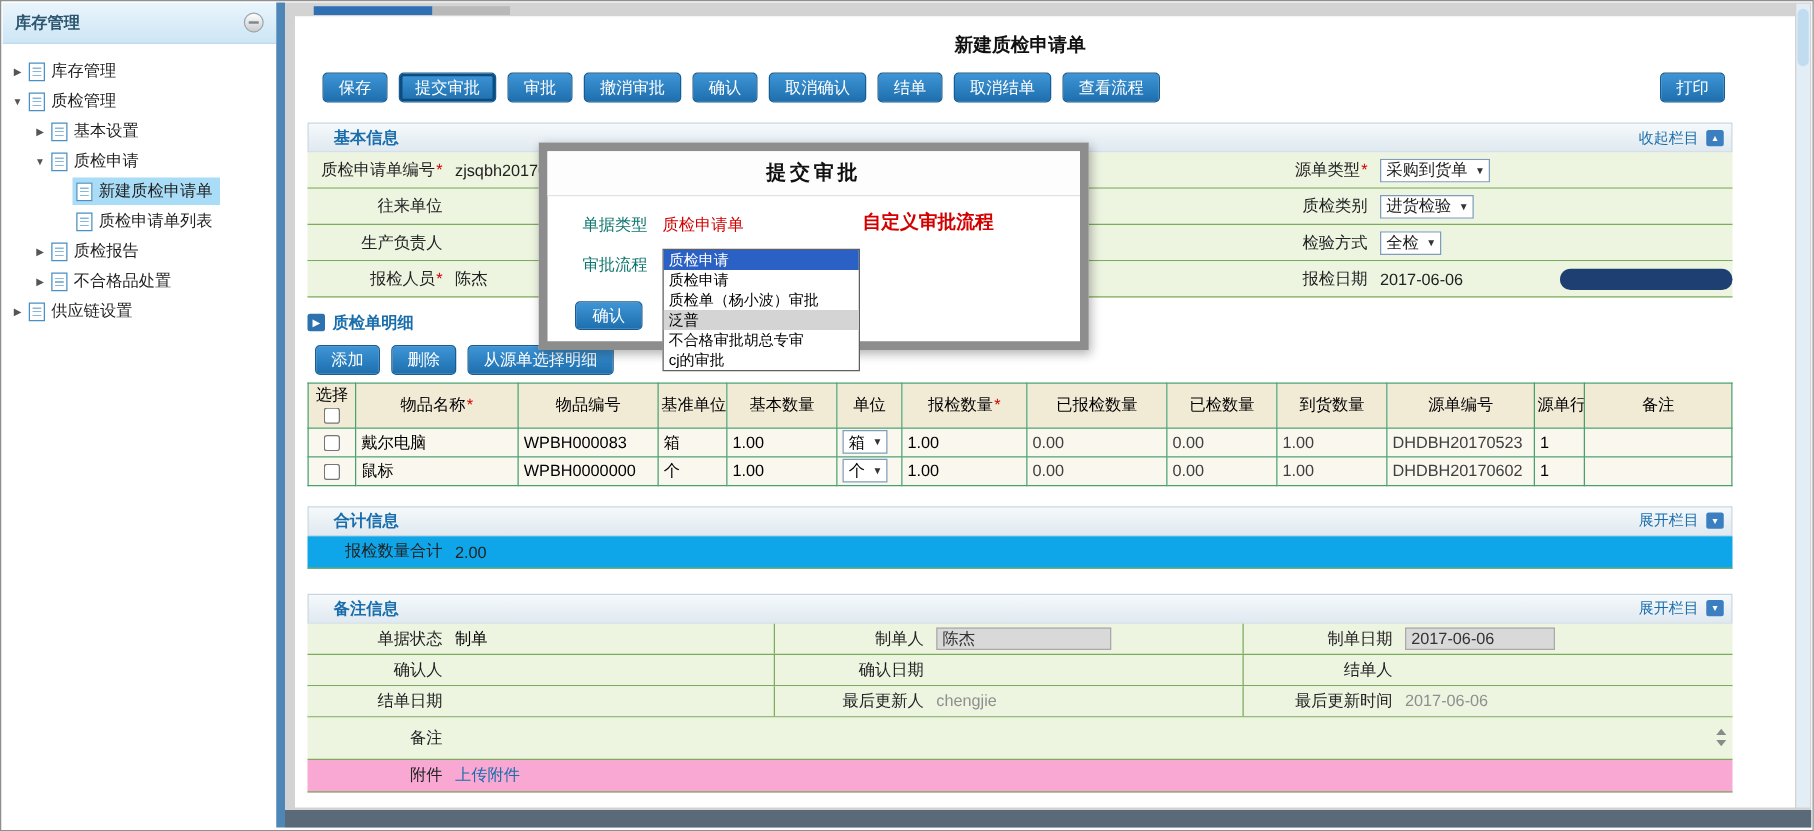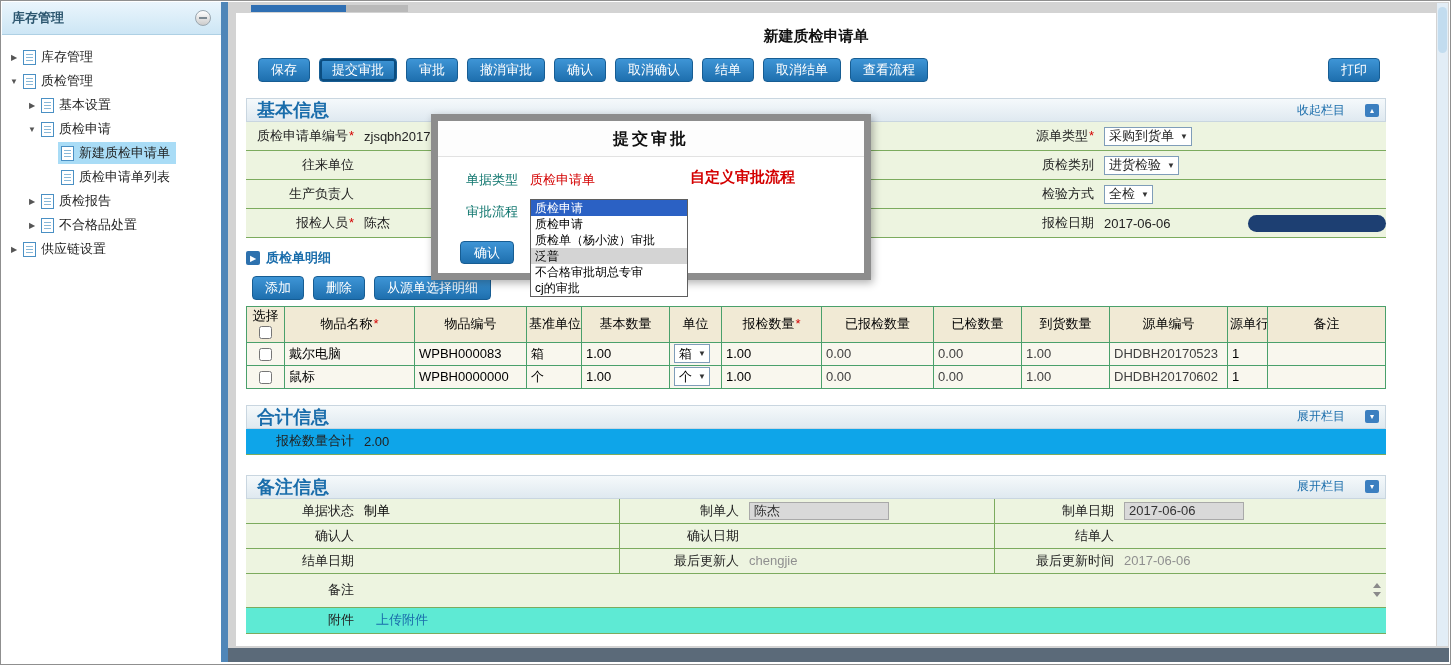--- a/index.html
+++ b/index.html
@@ -38,22 +38,22 @@
 
   .content { width:1140px; margin-left:10px; }
   .page-title { text-align:center; font-size:15px; font-weight:bold; padding-top:14px; color:#111; }
   .toolbar { display:flex; align-items:center; margin-top:12px; padding:0 6px 0 12px; }
   .btn-group { display:flex; gap:9px; }
   .btn { background:linear-gradient(#3e95d6,#1e6fae); border:1px solid #175d93; color:#fff; font-size:13px; height:24px; padding:0 12px; border-radius:4px; font-family:inherit; cursor:pointer; display:inline-flex; align-items:center; justify-content:center; white-space:nowrap; }
   .btn.pressed { box-shadow:0 0 0 2px #0b4d80 inset; }
   .btn-print { margin-left:auto; }
 
   .bar { height:24px; background:linear-gradient(#f5f9fb,#dfe9f0); border:1px solid #c9d6e0; display:flex; align-items:center; margin-top:16px; }
-  .bar-title { color:#1a6dab; font-weight:bold; font-size:18px; padding-left:10px; }
-  .bar-right { margin-left:auto; display:flex; align-items:center; gap:20px; padding-right:6px; cursor:pointer; }
+  .bar-title { color:#1a6dab; font-weight:bold; font-size:13px; padding-left:20px; }
+  .bar-right { margin-left:auto; display:flex; align-items:center; gap:6px; padding-right:6px; cursor:pointer; }
   .bar-link { color:#1a6dab; font-size:12px; }
   .bar-icon { width:14px; height:13px; background:#3b7fc0; border-radius:2px; color:#fff; font-size:8px; display:flex; align-items:center; justify-content:center; }
 
   .form-row { display:grid; grid-template-columns:114px 1fr 160px 286px; height:29px; align-items:center; border-bottom:1px solid #7cab5e; background:#edf4e0; position:relative; }
   .f-label { text-align:right; padding-right:6px; font-size:13px; color:#222; white-space:nowrap; }
   .f-value { padding-left:4px; font-size:13px; color:#222; overflow:hidden; white-space:nowrap; }
   .req { color:#d40000; font-style:normal; margin-left:1px; }
   .sel { display:inline-flex; align-items:center; background:#fff; border:1px solid #7f9db9; height:19px; padding:0 3px 0 4px; font-size:13px; gap:6px; cursor:pointer; }
   .sel-arrow { font-size:8px; color:#333; }
   .dark-pill { position:absolute; right:0; top:6px; width:138px; height:17px; background:#1d3f72; border-radius:9px; }
@@ -72,21 +72,21 @@
   input[type=checkbox]{ width:13px; height:13px; margin:0; vertical-align:middle; }
 
   .summary-row { display:grid; grid-template-columns:114px 1fr; height:26px; align-items:center; background:#0ea5e9; border-bottom:1px solid #7cab5e; }
 
   .r-row { display:grid; grid-template-columns:114px 260px 125px 250px 125px 1fr; height:25px; align-items:center; background:#edf4e0; border-bottom:1px solid #7cab5e; }
   .r-val { height:100%; display:flex; align-items:center; padding-left:4px; font-size:13px; overflow:hidden; white-space:nowrap; }
   .r-val.divider { border-right:1px solid #7cab5e; }
   .dis-input { background:#d9d9d9; border:1px solid #a9a9a9; height:18px; padding:0 4px; font-size:13px; color:#333; display:inline-flex; align-items:center; }
   .gray-text { color:#8f8f8f; }
   .remark-row { display:grid; grid-template-columns:114px 1fr; height:34px; align-items:center; background:#edf4e0; border-bottom:1px solid #7cab5e; position:relative; }
-  .attach-row { display:grid; grid-template-columns:114px 1fr; height:26px; align-items:center; background:#5eead4; border-bottom:1px solid #7cab5e;gap:12px; }
+  .attach-row { display:grid; grid-template-columns:114px 1fr; height:26px; align-items:center; background:#f9a8d4; border-bottom:1px solid #7cab5e; }
   .link { color:#1a6dab; font-size:13px; cursor:pointer; text-decoration:none; }
   .mini-scroll { position:absolute; right:5px; top:50%; transform:translateY(-50%); display:flex; flex-direction:column; gap:4px; align-items:center; }
   .tri-up { width:0; height:0; border-left:4px solid transparent; border-right:4px solid transparent; border-bottom:5px solid #8a8a8a; }
   .tri-down { width:0; height:0; border-left:4px solid transparent; border-right:4px solid transparent; border-top:5px solid #8a8a8a; }
 
   
   .modal { position:absolute; left:430px; top:113px; width:440px; background:#fff; border:7px solid #8d8d8d; z-index:40; box-shadow:2px 3px 8px rgba(0,0,0,.3); }
   .modal-title { height:36px; line-height:36px; text-align:center; font-size:16px; font-weight:bold; letter-spacing:3px; border-bottom:1px solid #e2e2e2; background:#fdfdfd; color:#111; }
   .modal-body { position:relative; height:116px; font-size:13px; }
   .m-label { position:absolute; left:28px; color:#0f766e; }

